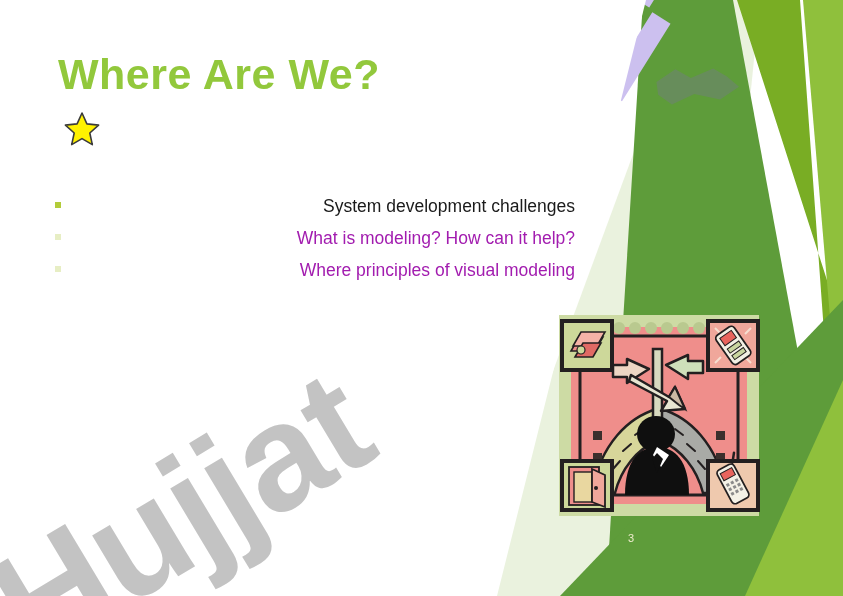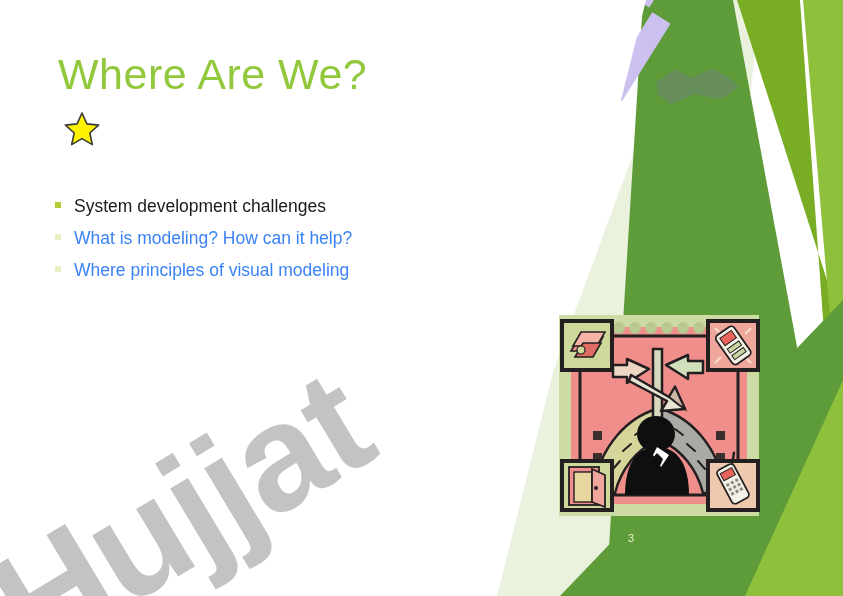--- a/index.html
+++ b/index.html
@@ -123,21 +123,21 @@
     clip-path: polygon(4% 40%, 26% 8%, 44% 30%, 70% 6%, 86% 26%, 100% 52%, 78% 84%, 48% 70%, 22% 96%, 6% 72%);
   }
 
   
   .title {
     position: absolute;
     left: 58px;
     top: 50px;
     font-size: 43px;
     color: #92c83c;
-    font-weight: normal;
+    font-weight: bold;
     letter-spacing: 0.5px;
     white-space: nowrap;
   }
 
   
   .star-wrap {
     position: absolute;
     left: 63px;
     top: 110px;
     width: 38px;
@@ -148,37 +148,38 @@
   .bullets {
     position: absolute;
     left: 55px;
     top: 192px;
     width: 520px;
   }
   .bullet-row {
     display: flex;
     align-items: baseline;
     margin-bottom: 3px;
+    justify-content: space-between;
   }
   .bullet-marker {
     width: 6px;
     height: 6px;
     background: #b3cc3a;
     margin-right: 13px;
     flex: 0 0 auto;
     position: relative;
     top: -4px;
   }
   .bullet-text {
     font-size: 17.5px;
     line-height: 29px;
     color: #1a1a1a;
     white-space: nowrap;
   }
-  .bullet-row.dim .bullet-text { color: #3b82f6; }
+  .bullet-row.dim .bullet-text { color: #a21caf; }
   .bullet-row.dim .bullet-marker { background: #e7eec4; }
 
   
   .clipart {
     position: absolute;
     left: 557px;
     top: 313px;
     width: 204px;
     height: 205px;
   }

